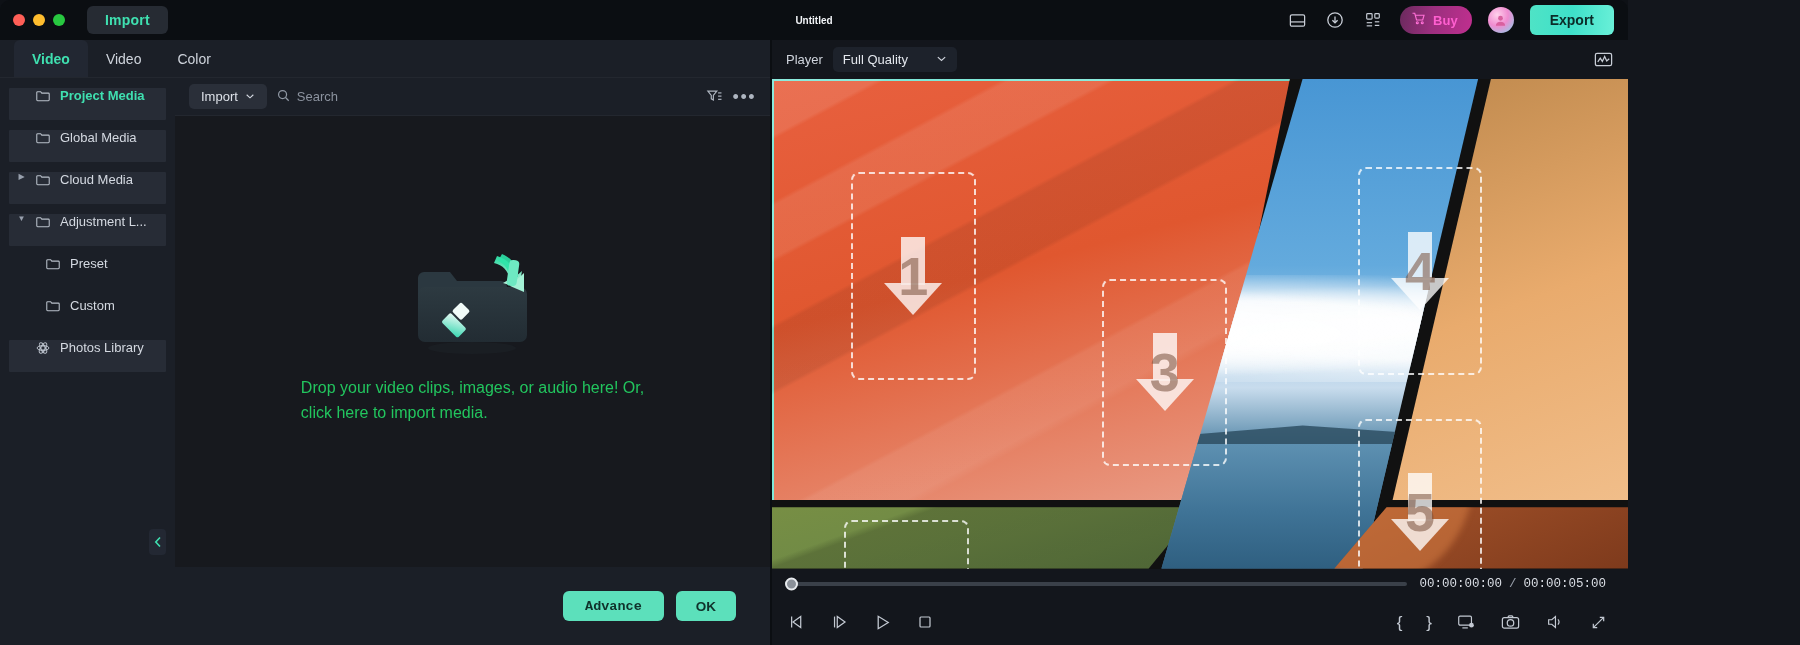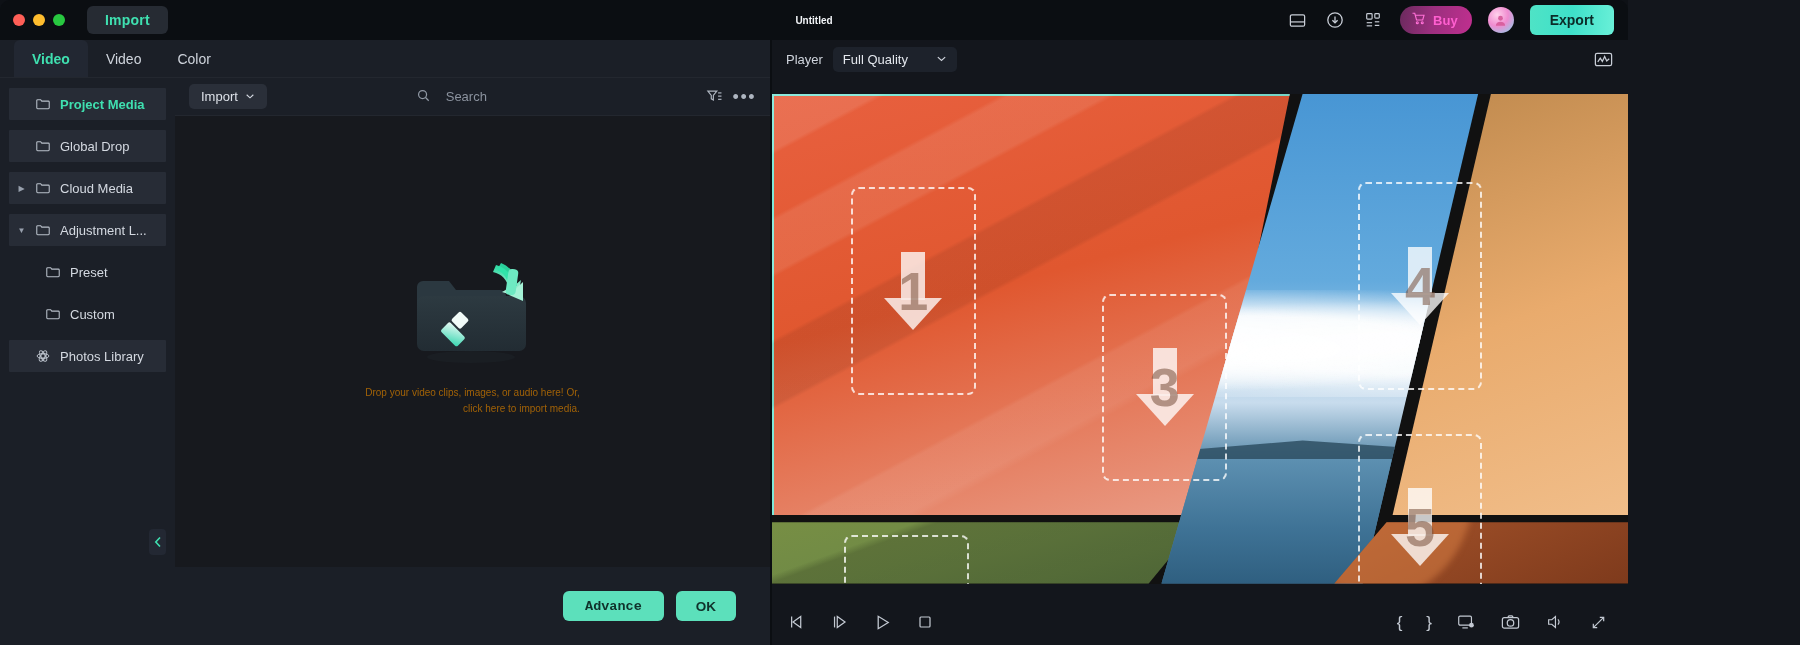--- a/index.html
+++ b/index.html
@@ -104,21 +104,21 @@
   .panel-row { flex: 1; display: flex; min-height: 0; }
 
   .sidebar {
     width: 175px; flex: 0 0 175px;
     background: #1b1f27;
     padding: 10px 9px 0 9px;
     display: flex; flex-direction: column;
     position: relative;
   }
   .side-item {
-    display: flex; align-items: center; gap: 9px;
+    display: flex; gap: 9px;
     height: 32px; padding: 0 8px;
     border-radius: 1px;
     font-size: 13px; color: #d4d9e1;
     cursor: pointer; margin-bottom: 10px;
     position: relative;
   }
   .side-item.sel { background: #272c36; color: #3fe0b0; font-weight: bold; }
   .side-item.hl { background: #272c36; }
   .side-item.child { margin-left: 28px; background: transparent; }
   .caret { width: 9px; font-size: 8px; color:#98a0ad; display:inline-block; text-align:center; }
@@ -143,44 +143,44 @@
     padding: 0 14px;
     border-bottom: 1px solid #23272f;
   }
   .import-drop {
     display: flex; align-items: center; gap: 7px;
     background: #2a2f39; color: #dde1e8;
     font-size: 13px; padding: 5px 12px;
     border-radius: 5px; cursor: pointer; border: none;
   }
   .search-wrap {
-    flex: 1; display: flex; align-items: center; justify-content: center;
-    gap: 16px; color: #8b929e; font-size: 13px; cursor: text;
+    flex: 1; display: flex; align-items: center; 
+    gap: 7px; color: #8b929e; font-size: 13px; cursor: text;
   }
   .search-wrap input {
     background: transparent; border: none; outline: none;
     color: #d4d9e1; font-size: 13px; width: 110px;
     font-family: "Liberation Sans", sans-serif;
   }
   .search-wrap input::placeholder { color: #8b929e; }
   .tb-small { color: #aeb5c0; cursor: pointer; display:flex; }
   .dots { color: #aeb5c0; font-size: 18px; letter-spacing: 1.5px; cursor:pointer; line-height:10px;}
 
   .dropzone {
     flex: 1; margin: 0; background: #17191e;
     display: flex; flex-direction: column;
     align-items: center; justify-content: center;
     cursor: pointer; min-height: 0;
     position: relative;
   }
   .dz-inner { display:flex; flex-direction:column; align-items:center; transform: translateY(-8px); }
   .dz-art { position: relative; width: 150px; height: 118px; margin-bottom: 16px; }
   .dz-text {
-    text-align: right; color: #a16207;
-    font-size: 10px; line-height: 1.55;
+    text-align: left; color: #22c55e;
+    font-size: 16px; line-height: 1.55;
   }
 
   .footer-btns {
     height: 78px; flex: 0 0 78px;
     display: flex; align-items: center; justify-content: flex-end;
     gap: 12px; padding-right: 34px; background: #1b1f27;
   }
   .btn-adv, .btn-ok {
     background: #5ce0bb; color: #10322b;
     font-weight: bold; font-size: 13.5px;
@@ -373,21 +373,21 @@
             <span>Project Media</span>
           </div>
 
           <div class="side-item hl">
             <span class="caret spacer"></span>
             <span class="folder-ico">
               <svg width="16" height="16" viewBox="0 0 18 18" fill="none" stroke="#b9c0ca" stroke-width="1.2">
                 <path d="M2 5.2a1 1 0 011-1h3.4l1.2 1.6H15a1 1 0 011 1v6.5a1 1 0 01-1 1H3a1 1 0 01-1-1z"></path>
               </svg>
             </span>
-            <span>Global Drop</span>
+            <span>Global Media</span>
           </div>
 
           <div class="side-item hl">
             <span class="caret">▶</span>
             <span class="folder-ico">
               <svg width="16" height="16" viewBox="0 0 18 18" fill="none" stroke="#b9c0ca" stroke-width="1.2">
                 <path d="M2 5.2a1 1 0 011-1h3.4l1.2 1.6H15a1 1 0 011 1v6.5a1 1 0 01-1 1H3a1 1 0 01-1-1z"></path>
               </svg>
             </span>
             <span>Cloud Media</span>
@@ -608,20 +608,30 @@
           <div class="drop-slot" style="left:68.4%;top:69.5%;width:14.6%;height:38%;">
             <div class="arrow-dn">
               <div class="shaft"></div>
                 <div class="head"></div>
             </div>
             <span class="slot-num">5</span>
           </div>
         </div>
       </div>
 
+      <div class="scrub-row">
+        <div class="track">
+          <div class="thumb"></div>
+        </div>
+        <div class="times">
+          <span>00:00:00:00</span>
+          <span class="sep">/</span>
+          <span>00:00:05:00</span>
+        </div>
+      </div>
 
       <div class="ctrl-row">
         <span class="cbtn">
           <svg width="20" height="20" viewBox="0 0 22 22" fill="none" stroke="currentColor" stroke-width="1.35">
             <polygon points="14,5 14,17 5.5,11"></polygon>
               <line x1="4" y1="5" x2="4" y2="17"></line>
           </svg>
         </span>
         <span class="cbtn">
           <svg width="20" height="20" viewBox="0 0 22 22" fill="none" stroke="currentColor" stroke-width="1.35">

